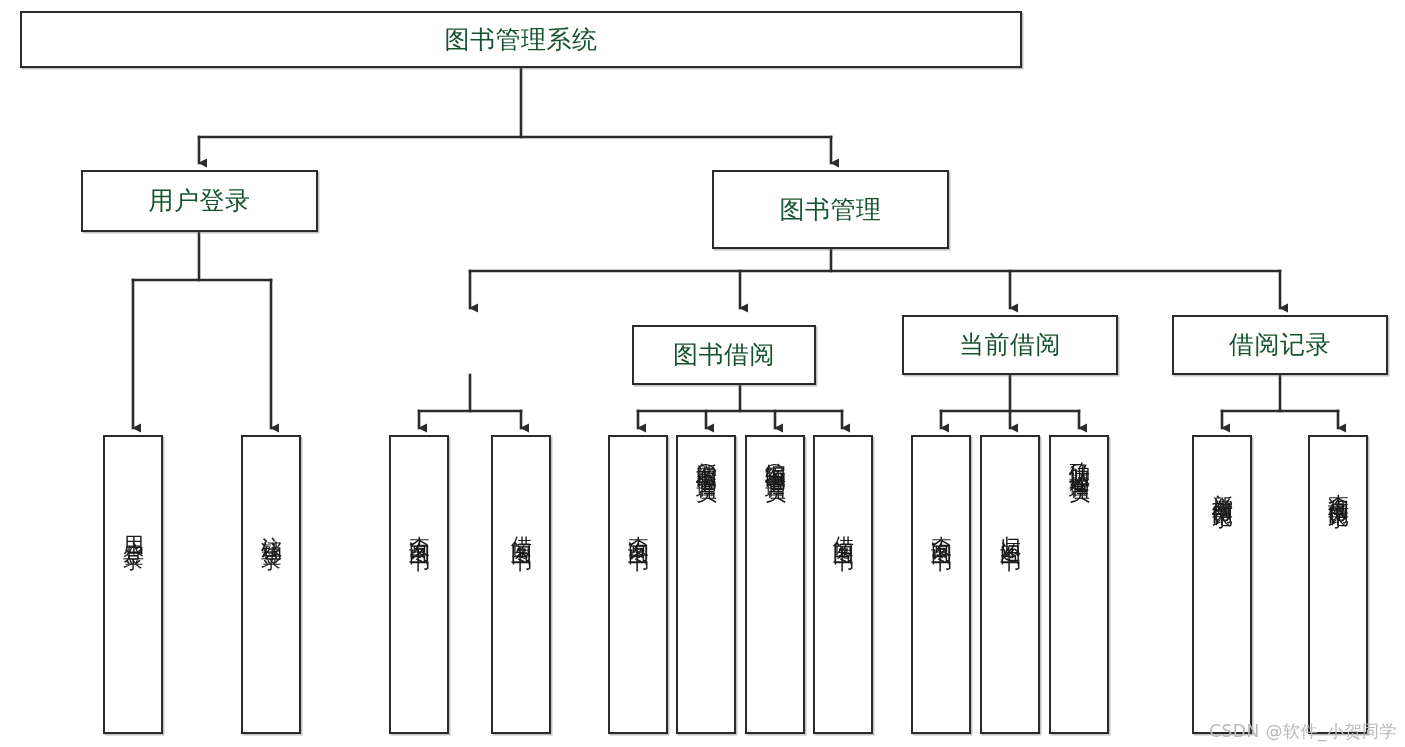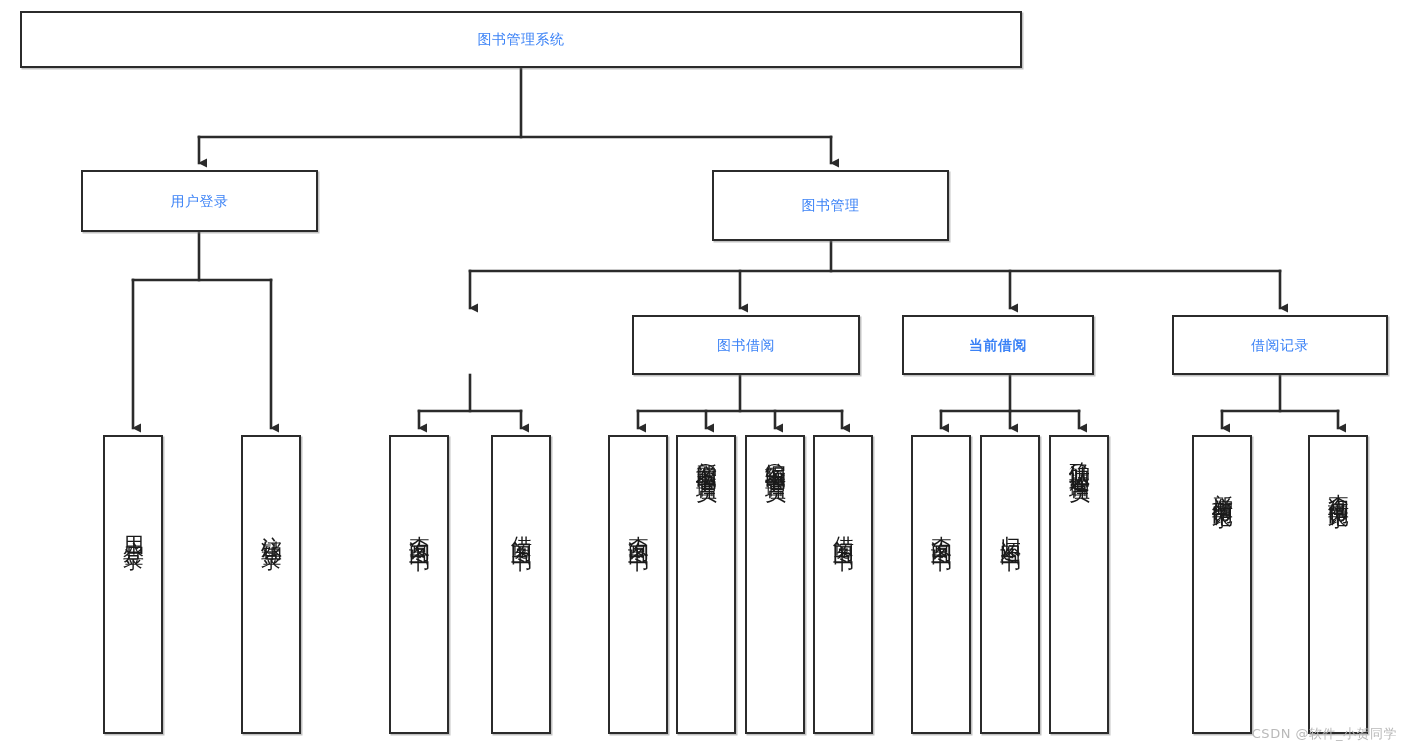--- a/index.html
+++ b/index.html
@@ -33,22 +33,22 @@
     position: absolute;
     box-sizing: border-box;
     background: #ffffff;
     border: 2px solid #2b2b2b;
     display: flex;
     align-items: center;
     justify-content: center;
     box-shadow: 1.5px 1.5px 0 rgba(120,120,120,0.45);
   }
   .node-label-h {
-    font-size: 14px;
-    color: #3b82f6;
+    font-size: 25px;
+    color: #14532d;
     line-height: 1.2;
     white-space: nowrap;
     letter-spacing: 0.5px;
   }
   .node-box.leaf {
     align-items: flex-start;
     justify-content: center;
     padding-top: 6px;
   }
   .node-label-v {
@@ -62,21 +62,21 @@
     text-align: left;
     display: block;
   }
   .leaf-tall .node-label-v {
     letter-spacing: 3px;
   }
   .watermark {
     position: absolute;
     right: 8px;
     bottom: 4px;
-    font-size: 13px;
+    font-size: 17px;
     color: #b9b9b9;
     letter-spacing: 0.5px;
     white-space: nowrap;
     font-family: "DejaVu Sans", "Liberation Sans", sans-serif;
   }
 </style>
 </head>
 <body>
 
 <div id="diagram-root">
@@ -132,30 +132,30 @@
   </svg>
 
   <div class="node-box" style="left:20px; top:11px; width:1002px; height:57px;">
     <span class="node-label-h">图书管理系统</span>
   </div>
 
   <div class="node-box" style="left:81px; top:170px; width:237px; height:62px;">
     <span class="node-label-h">用户登录</span>
   </div>
 
-  <div class="node-box" style="left:712px; top:170px; width:237px; height:71px;">
+  <div class="node-box" style="left:712px; top:170px; width:237px; height:79px;">
     <span class="node-label-h">图书管理</span>
   </div>
 
 
-  <div class="node-box" style="left:632px; top:315px; width:228px; height:60px;">
+  <div class="node-box" style="left:632px; top:325px; width:184px; height:60px;">
     <span class="node-label-h">图书借阅</span>
   </div>
 
-  <div class="node-box" style="left:902px; top:315px; width:192px; height:60px;font-weight:bold;">
+  <div class="node-box" style="left:902px; top:315px; width:216px; height:60px;">
     <span class="node-label-h">当前借阅</span>
   </div>
 
   <div class="node-box" style="left:1172px; top:315px; width:216px; height:60px;justify-content:center;">
     <span class="node-label-h">借阅记录</span>
   </div>
 
   <div class="node-box leaf" style="left:103px; top:435px; width:60px; height:299px; padding-top:82px;">
     <span class="node-label-v">用户登录</span>
   </div>

